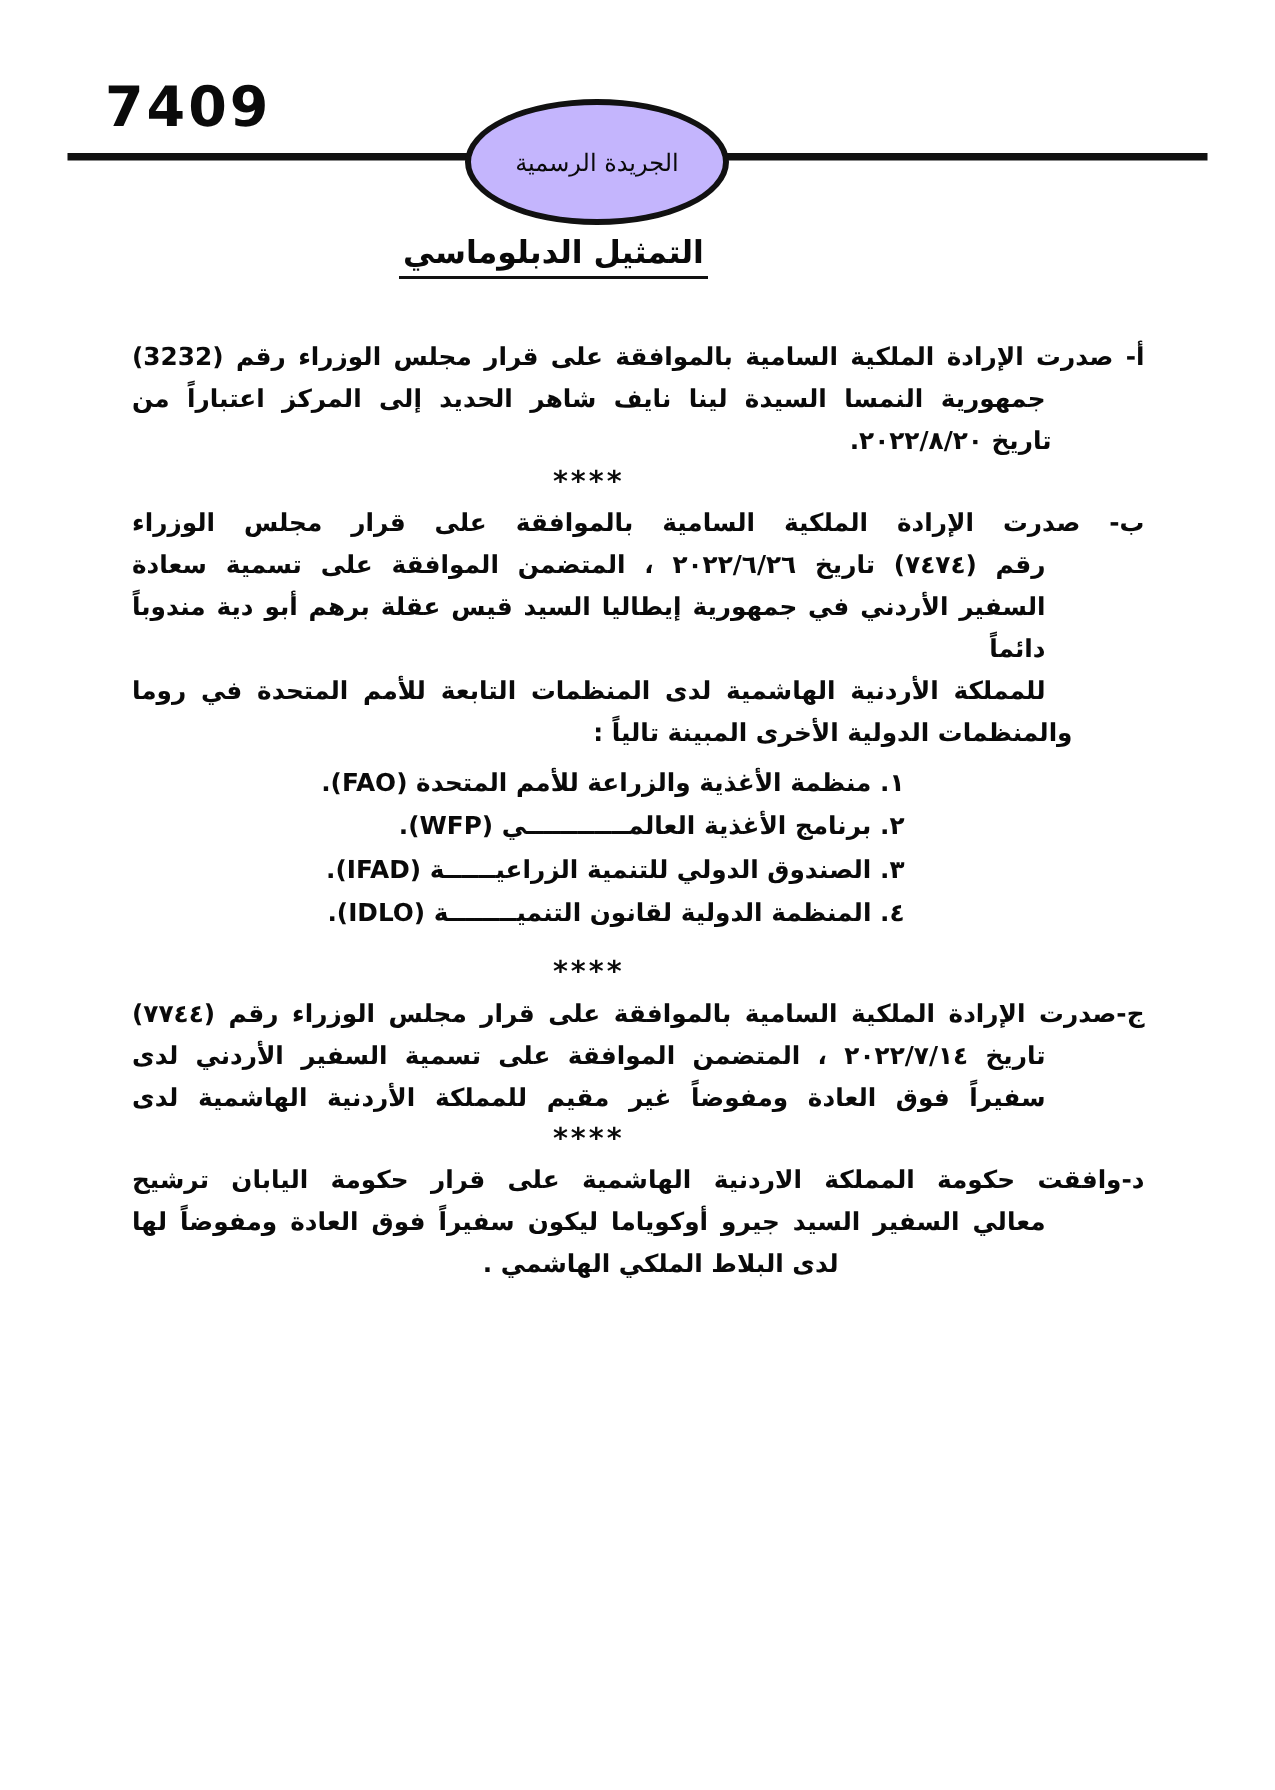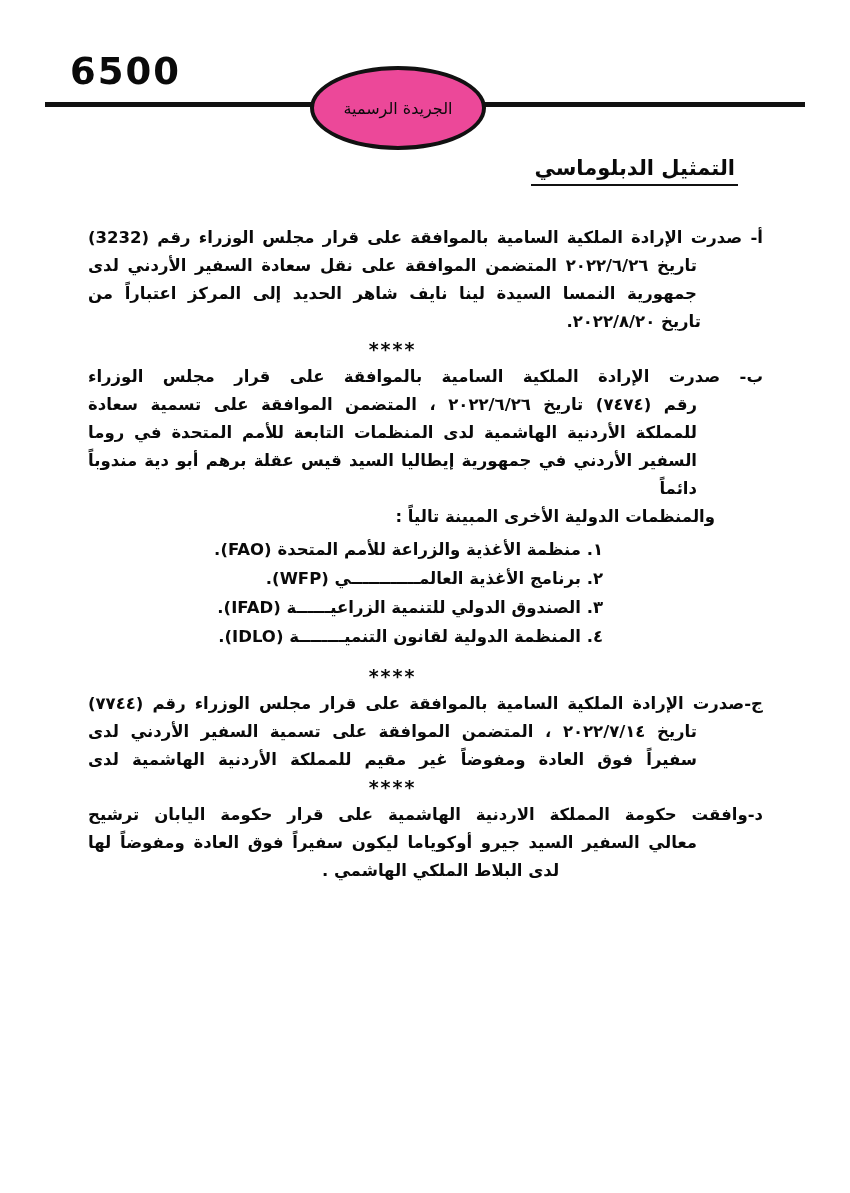--- a/index.html
+++ b/index.html
@@ -11,26 +11,26 @@
   
   .page-number{
     position:absolute;top:50px;left:70px;
     font-size:37px;font-weight:bold;letter-spacing:2px;direction:rtl;
   }
   .rule{
     position:absolute;top:102px;left:45px;width:760px;height:5px;background:#111;
   }
   .ellipse{
     position:absolute;top:66px;left:310px;width:168px;height:76px;
-    background:#ec4899;border:4px solid #111;border-radius:50%;
+    background:#c4b5fd;border:4px solid #111;border-radius:50%;
     display:flex;align-items:center;justify-content:center;
     font-size:16px;direction:rtl;z-index:2;
   }
   .title-row{
-    position:absolute;top:156px;left:0;right:112px;text-align:right;
+    position:absolute;top:156px;left:0;right:112px;text-align:center;
   }
   .title{
     font-size:21px;font-weight:bold;direction:rtl;display:inline-block;
     border-bottom:2.5px solid #111;padding:0 3px 4px;
   }
   
   .body{
     position:absolute;top:224px;right:87px;left:88px;
     direction:rtl;text-align:right;
     font-weight:bold;font-size:16.5px;line-height:28px;
@@ -46,45 +46,44 @@
     font-size:19px;letter-spacing:2px;line-height:27px;
   }
   .list{margin:4px 160px 12px 0;line-height:29px;}
   .list-item{white-space:nowrap;text-align:center;text-align-last:right;}
 </style>
 </head>
 <body>
 
 <div class="page">
 
-  <div class="page-number">6500</div>
+  <div class="page-number">7409</div>
   <div class="rule"></div>
   <div class="ellipse">
     <span>الجريدة الرسمية</span>
   </div>
   <div class="title-row">
     <span class="title">التمثيل الدبلوماسي</span>
   </div>
 
   <div class="body">
 
     <div class="para">
       <div class="line">أ- صدرت الإرادة الملكية السامية بالموافقة على قرار مجلس الوزراء رقم (3232)</div>
-      <div class="line cont">تاريخ ٢٠٢٢/٦/٢٦ المتضمن الموافقة على نقل سعادة السفير الأردني لدى</div>
       <div class="line cont">جمهورية النمسا السيدة لينا نايف شاهر الحديد إلى المركز اعتباراً من</div>
       <div class="line tail tail-ind">تاريخ ٢٠٢٢/٨/٢٠.</div>
     </div>
 
     <div class="sep">****</div>
 
     <div class="para">
       <div class="line">ب- صدرت الإرادة الملكية السامية بالموافقة على قرار مجلس الوزراء</div>
       <div class="line cont">رقم (٧٤٧٤) تاريخ ٢٠٢٢/٦/٢٦ ، المتضمن الموافقة على تسمية سعادة</div>
+      <div class="line cont">السفير الأردني في جمهورية إيطاليا السيد قيس عقلة برهم أبو دية مندوباً دائماً</div>
       <div class="line cont">للمملكة الأردنية الهاشمية لدى المنظمات التابعة للأمم المتحدة في روما</div>
-      <div class="line cont">السفير الأردني في جمهورية إيطاليا السيد قيس عقلة برهم أبو دية مندوباً دائماً</div>
       <div class="line tail tail-flush">والمنظمات الدولية الأخرى المبينة تالياً :</div>
     </div>
 
     <div class="list">
       <div class="list-item">١. منظمة الأغذية والزراعة للأمم المتحدة (FAO).</div>
       <div class="list-item">٢. برنامج الأغذية العالمــــــــــــي (WFP).</div>
       <div class="list-item">٣. الصندوق الدولي للتنمية الزراعيــــــة (IFAD).</div>
       <div class="list-item">٤. المنظمة الدولية لقانون التنميــــــــة (IDLO).</div>
     </div>
 

